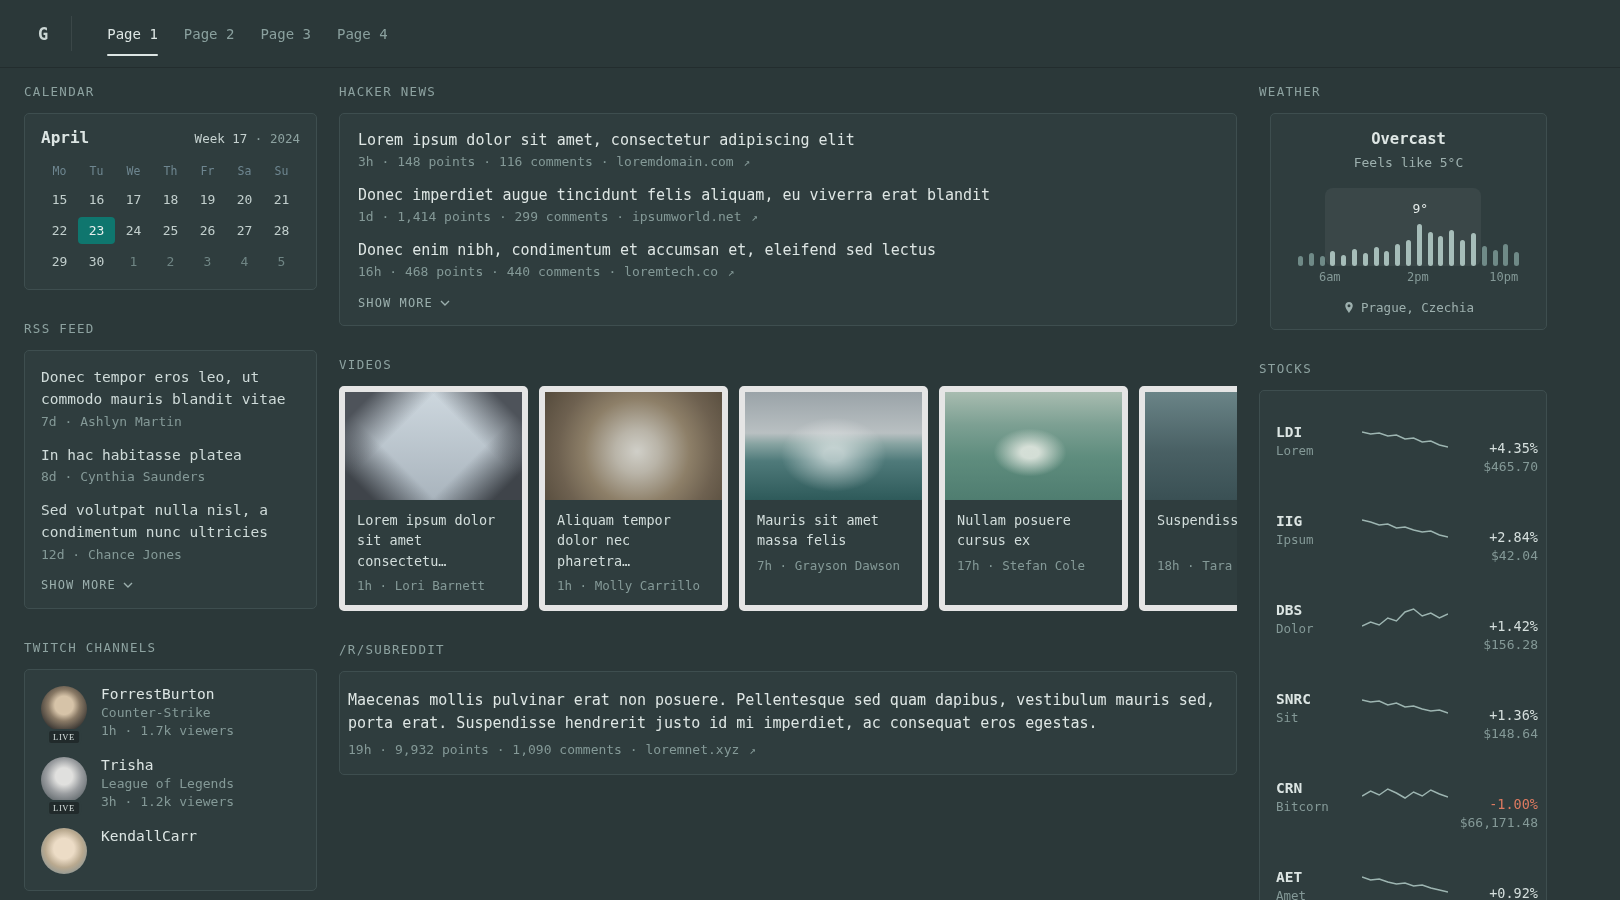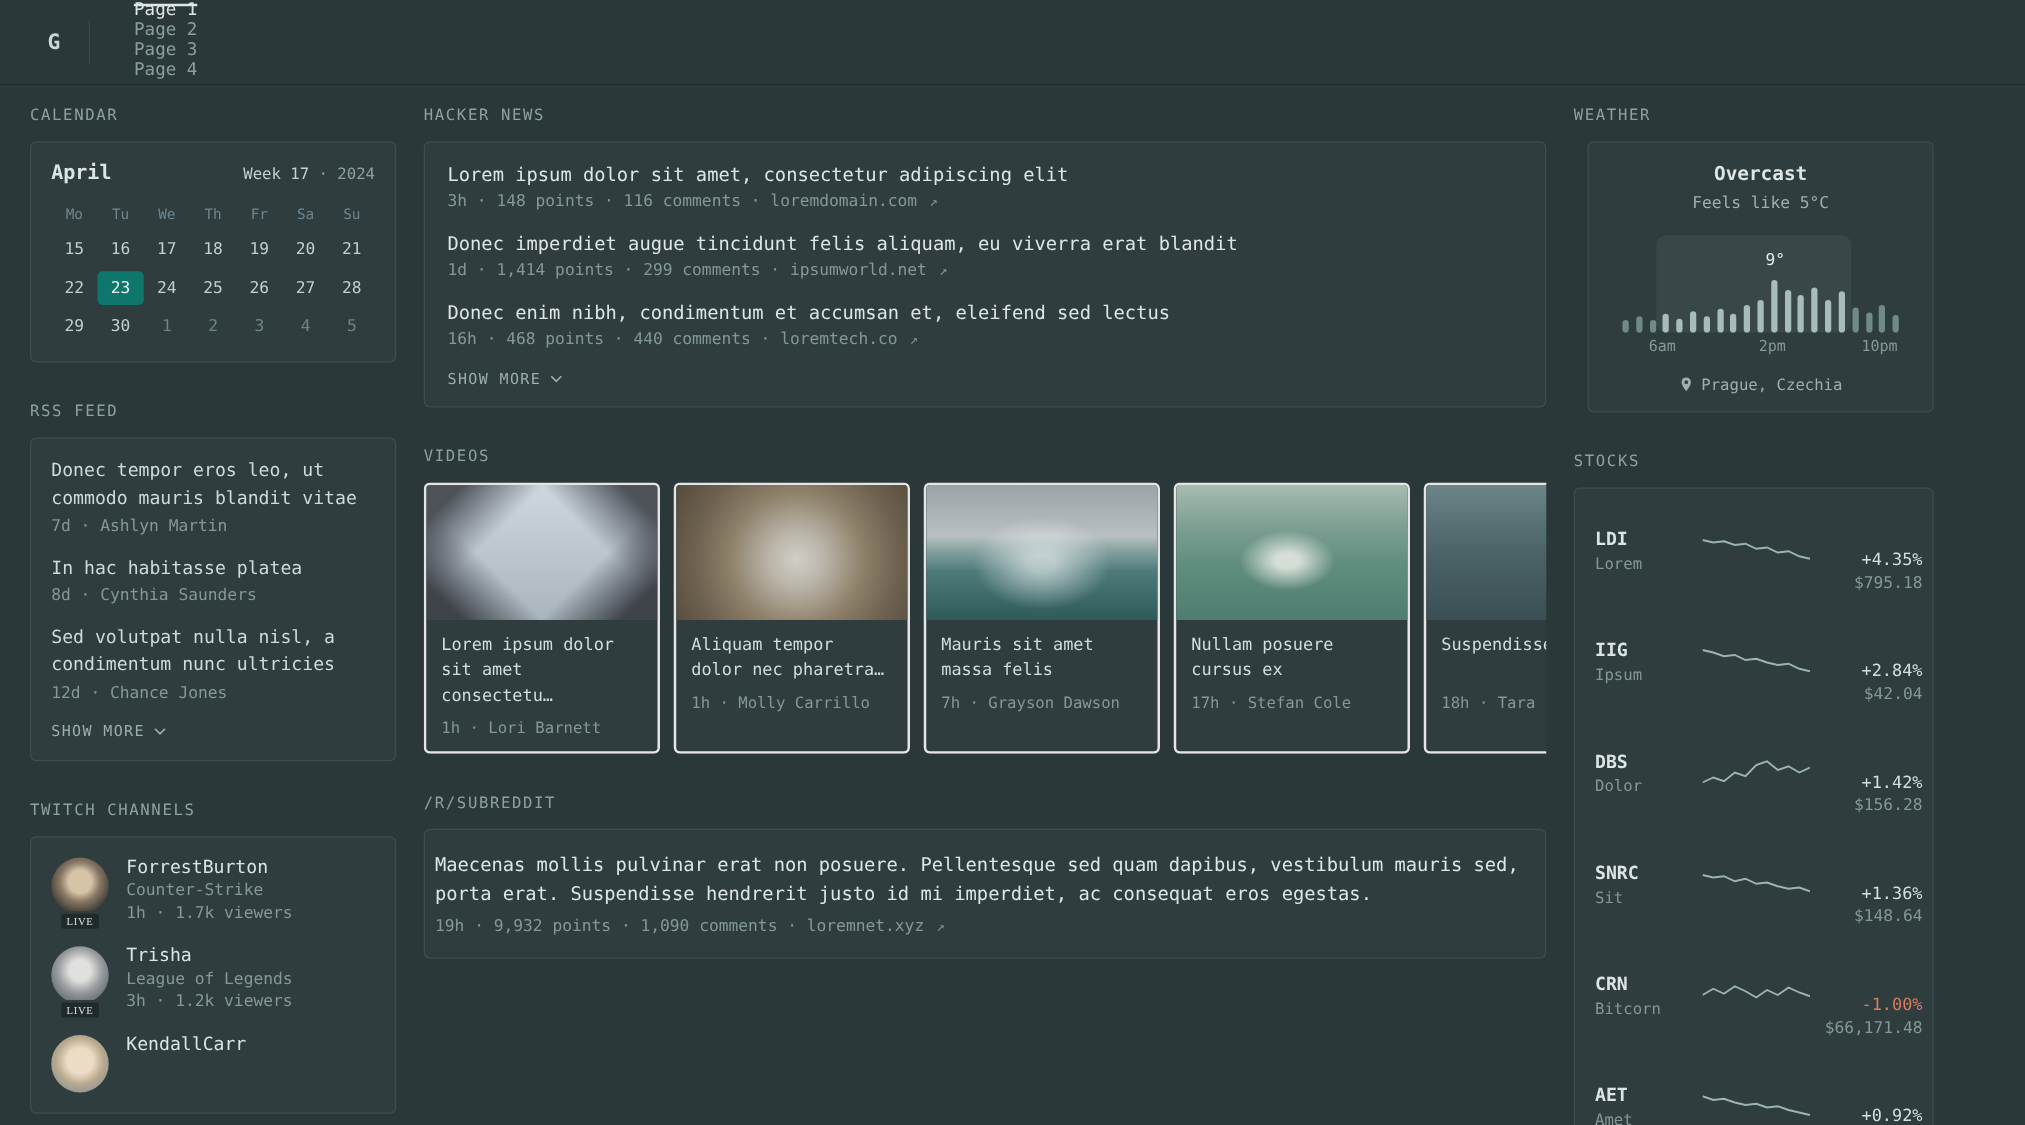--- a/index.html
+++ b/index.html
@@ -12,21 +12,21 @@
   
   header {
     height:68px; display:flex; align-items:stretch;
     padding-left:30px; border-bottom:1px solid rgba(0,0,0,0.18);
   }
   .logo {
     display:flex; align-items:center; font-weight:bold; font-size:17px;
     color:#ccd7d5; padding:0 24px 0 8px; position:relative; cursor:pointer;
   }
   .logo::after { content:""; position:absolute; right:0; top:16px; bottom:16px; width:1px; background:rgba(255,255,255,0.08); }
-  nav { display:flex; margin-left:22px;flex-direction:column; }
+  nav { display:flex; margin-left:22px; }
   .tab {
     display:flex; align-items:center; padding:0 13px; font-size:14px;
     color:#8aa09e; cursor:pointer; position:relative; text-decoration:none;
   }
   .tab.active { color:#dde6e4; }
   .tab.active::after { content:""; position:absolute; left:13px; right:13px; bottom:11px; height:2px; background:#dde6e4; border-radius:1px; }
 
   
   main {
     display:grid; grid-template-columns:293px 898px 288px; column-gap:22px;
@@ -74,21 +74,21 @@
 
   
   .hn { padding:17px 18px 15px; }
   .hn-item { margin-bottom:17px; cursor:pointer; }
   .hn-title { font-size:15px; color:#dee6e4; }
   .hn-meta { font-size:13px; color:#849997; margin-top:5px; }
   .ext { font-size:11px; color:#849997; margin-left:2px; }
 
   
   .videos-row { display:flex; gap:11px; overflow:hidden; width:898px; }
-  .vcard { flex:0 0 189px; background:#2f3d3e; border:2px solid #e5e5e5; border-radius:5px; overflow:hidden; cursor:pointer; }
+  .vcard { flex:0 0 189px; background:#2f3d3e; border:6px solid #e5e5e5; border-radius:5px; overflow:hidden; cursor:pointer; }
   .vthumb { height:108px; }
   .t1 { background:
       linear-gradient(135deg, #4e535a 0 10%, transparent 32%),
       linear-gradient(225deg, #4e535a 0 10%, transparent 32%),
       linear-gradient(45deg, #3f444a 0 10%, transparent 32%),
       linear-gradient(-45deg, #3f444a 0 10%, transparent 32%),
       linear-gradient(180deg, #cdd7de, #a9b4bd); }
   .t2 { background:radial-gradient(circle at 52% 55%, #d0cfc8 0%, #b9b4a8 20%, #8d7f68 48%, #6e6150 72%, #554b3c 100%); }
   .t3 { background:
       radial-gradient(ellipse at 50% 58%, rgba(255,255,255,0.55) 0 8%, transparent 42%),
@@ -433,21 +433,21 @@
             <div class="s-ticker">LDI</div>
             <div class="s-name">Lorem</div>
           </div>
           <div class="s-spark">
               <svg viewBox="0 0 100 30" preserveAspectRatio="none">
                 <polyline points="0.0,6 10.0,8 20.0,7 30.0,10 40.0,9 50.0,13 60.0,12 70.0,16 80.0,15 90.0,19 100.0,21"></polyline>
               </svg>
             </div>
           <div class="s-right">
             <div class="s-change">+4.35%</div>
-            <div class="s-price">$795.18</div>
+            <div class="s-price">$465.70</div>
           </div>
         </div>
 
         <div class="stock-row">
           <div class="s-left">
             <div class="s-ticker">IIG</div>
             <div class="s-name">Ipsum</div>
           </div>
           <div class="s-spark">
               <svg viewBox="0 0 100 30" preserveAspectRatio="none">

